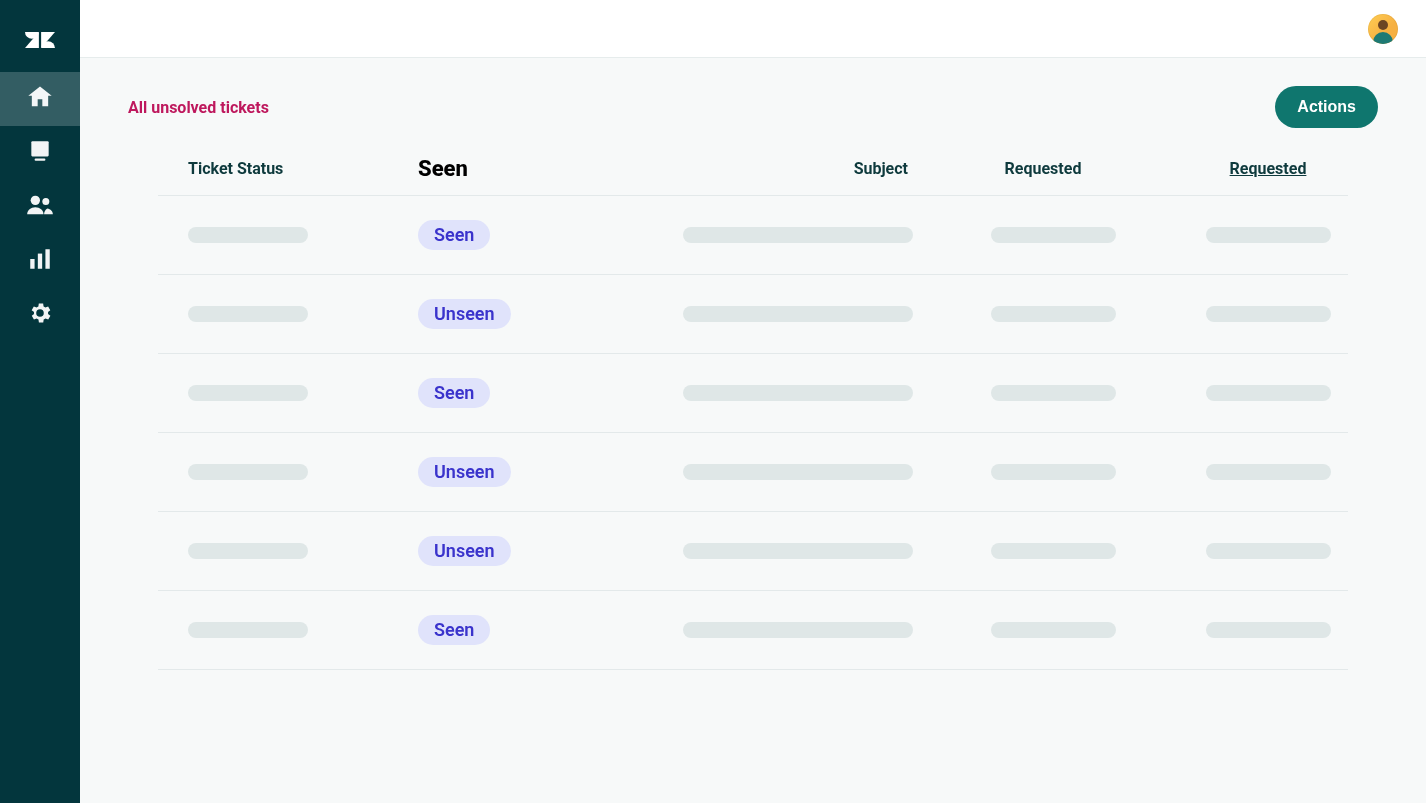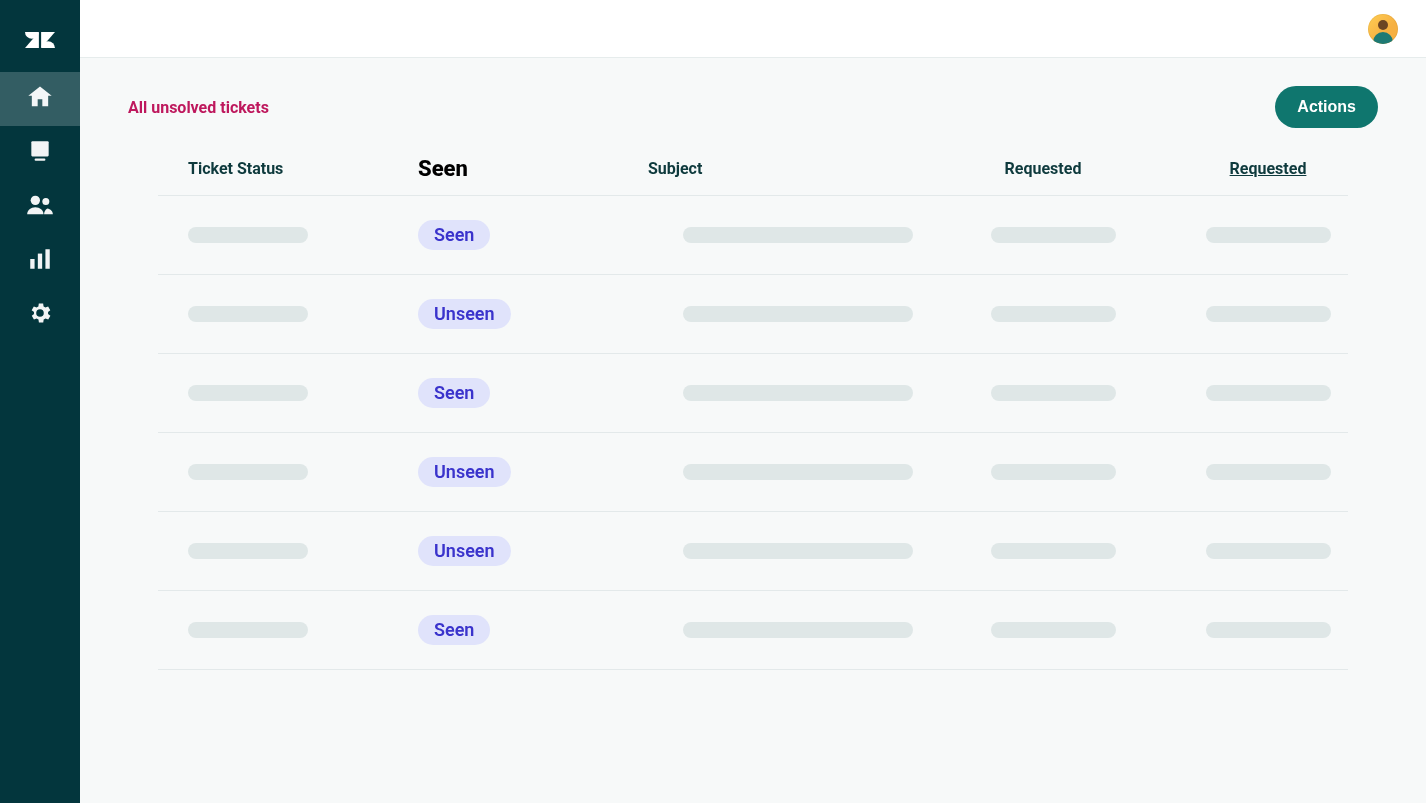--- a/index.html
+++ b/index.html
@@ -138,21 +138,21 @@
   .th {
     font-size: 16px;
     font-weight: 700;
     color: #0e3a3d;
   }
   .th.seen {
     font-size: 22px;
     font-weight: 800;
     color: #000;
   }
-  .th.subject { text-align: left; padding-right: 40px; }
+  .th.subject { text-align: right; padding-right: 40px; }
   .th.requester { text-align: center; padding-right: 20px; }
   .th.requested { text-align: center; text-decoration: underline; }
 
   .trow {
     padding: 24px 30px;
     border-top: 1px solid #e3e9ea;
   }
   .trow:last-child {
     border-bottom: 1px solid #e3e9ea;
   }

